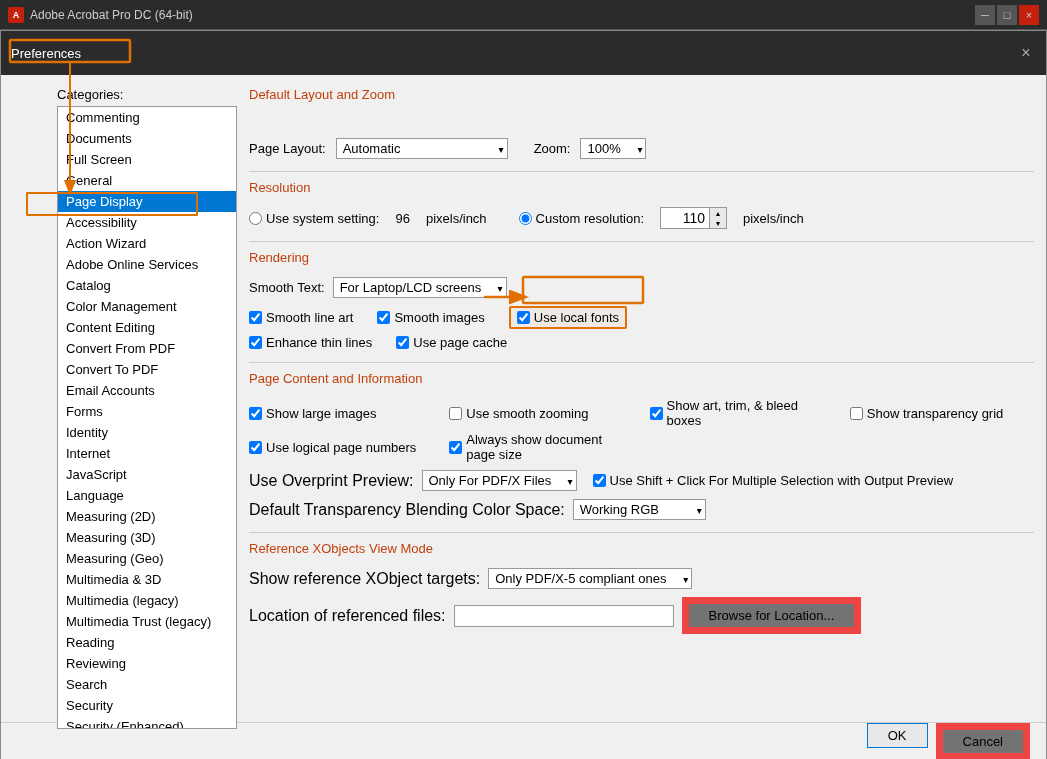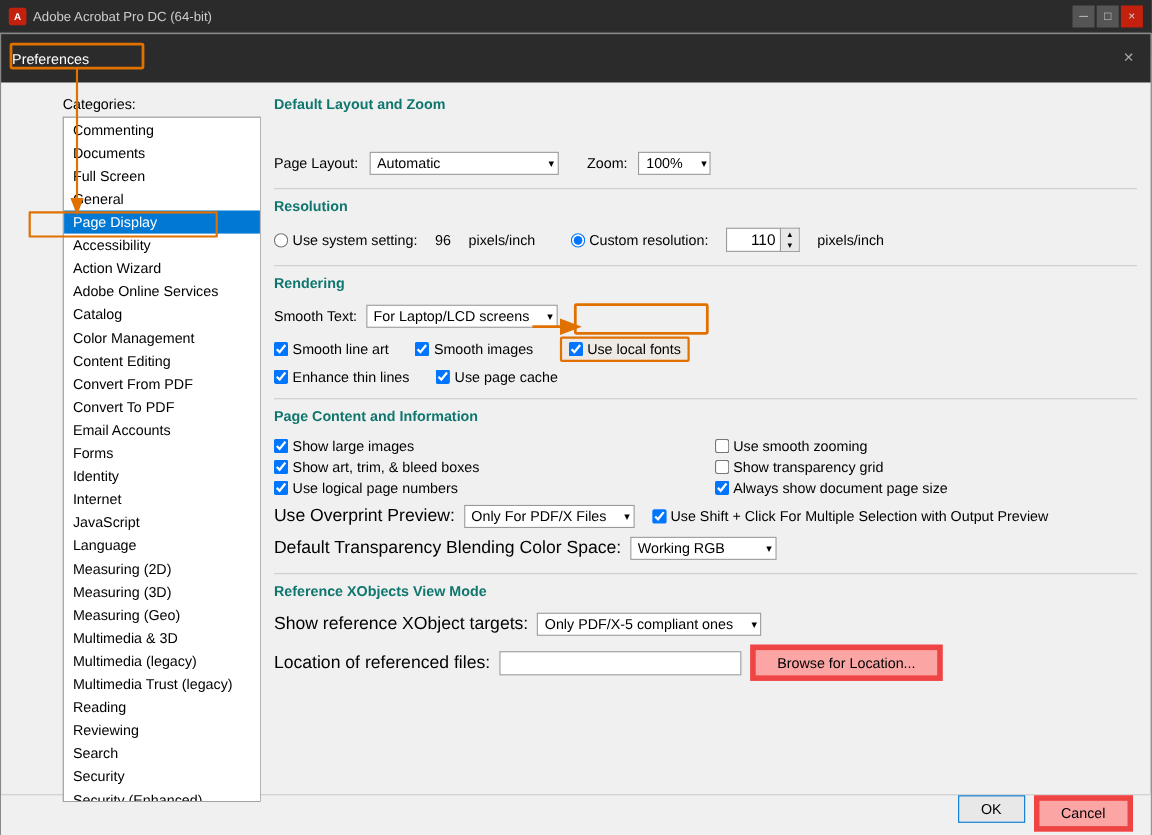--- a/index.html
+++ b/index.html
@@ -130,22 +130,22 @@
     }
 
     
     .settings-panel {
       flex: 1;
       overflow-y: auto;
     }
 
     .section-title {
       font-size: 13px;
-      font-weight: bold;
-      color: #0f766e;
+      font-weight: normal;
+      color: #c2410c;
       margin-bottom: 8px;
       padding-bottom: 4px;
     }
 
     .section-divider {
       border: none;
       border-top: 1px solid #ccc;
       margin: 12px 0 8px 0;
     }
 
@@ -243,21 +243,21 @@
     .checkbox-item.highlighted {
       border: 2px solid #e07000;
       padding: 2px 6px;
       border-radius: 2px;
       background: rgba(224,112,0,0.05);
     }
 
     
     .two-col {
       display: grid;
-      grid-template-columns: 1fr 1fr;
+      grid-template-columns: 1fr 1fr 1fr 1fr;
       gap: 4px 16px;
       margin-bottom: 8px;
     }
 
     .overprint-row, .transparency-row, .xobject-row, .location-row {
       display: flex;
       align-items: center;
       gap: 8px;
       margin-bottom: 8px;
     }
@@ -271,22 +271,22 @@
       justify-content: flex-end;
       padding: 0 16px;
       gap: 8px;
       border-top: 1px solid #ccc;
       background: #f0f0f0;
     }
     .btn {
       padding: 4px 20px;
       font-size: 13px;
       cursor: pointer;
-      border: 5px solid #ef4444;
-      background: #fca5a5;
+      border: 7px solid #ef4444;
+      background: #737373;
     }
     .btn.primary {
       background: #e8e8e8;
       border: 1px solid #0078d4;
       color: #000;
     }
 
     input[type="text"] {
       border: 1px solid #999;
       background: #fff;

